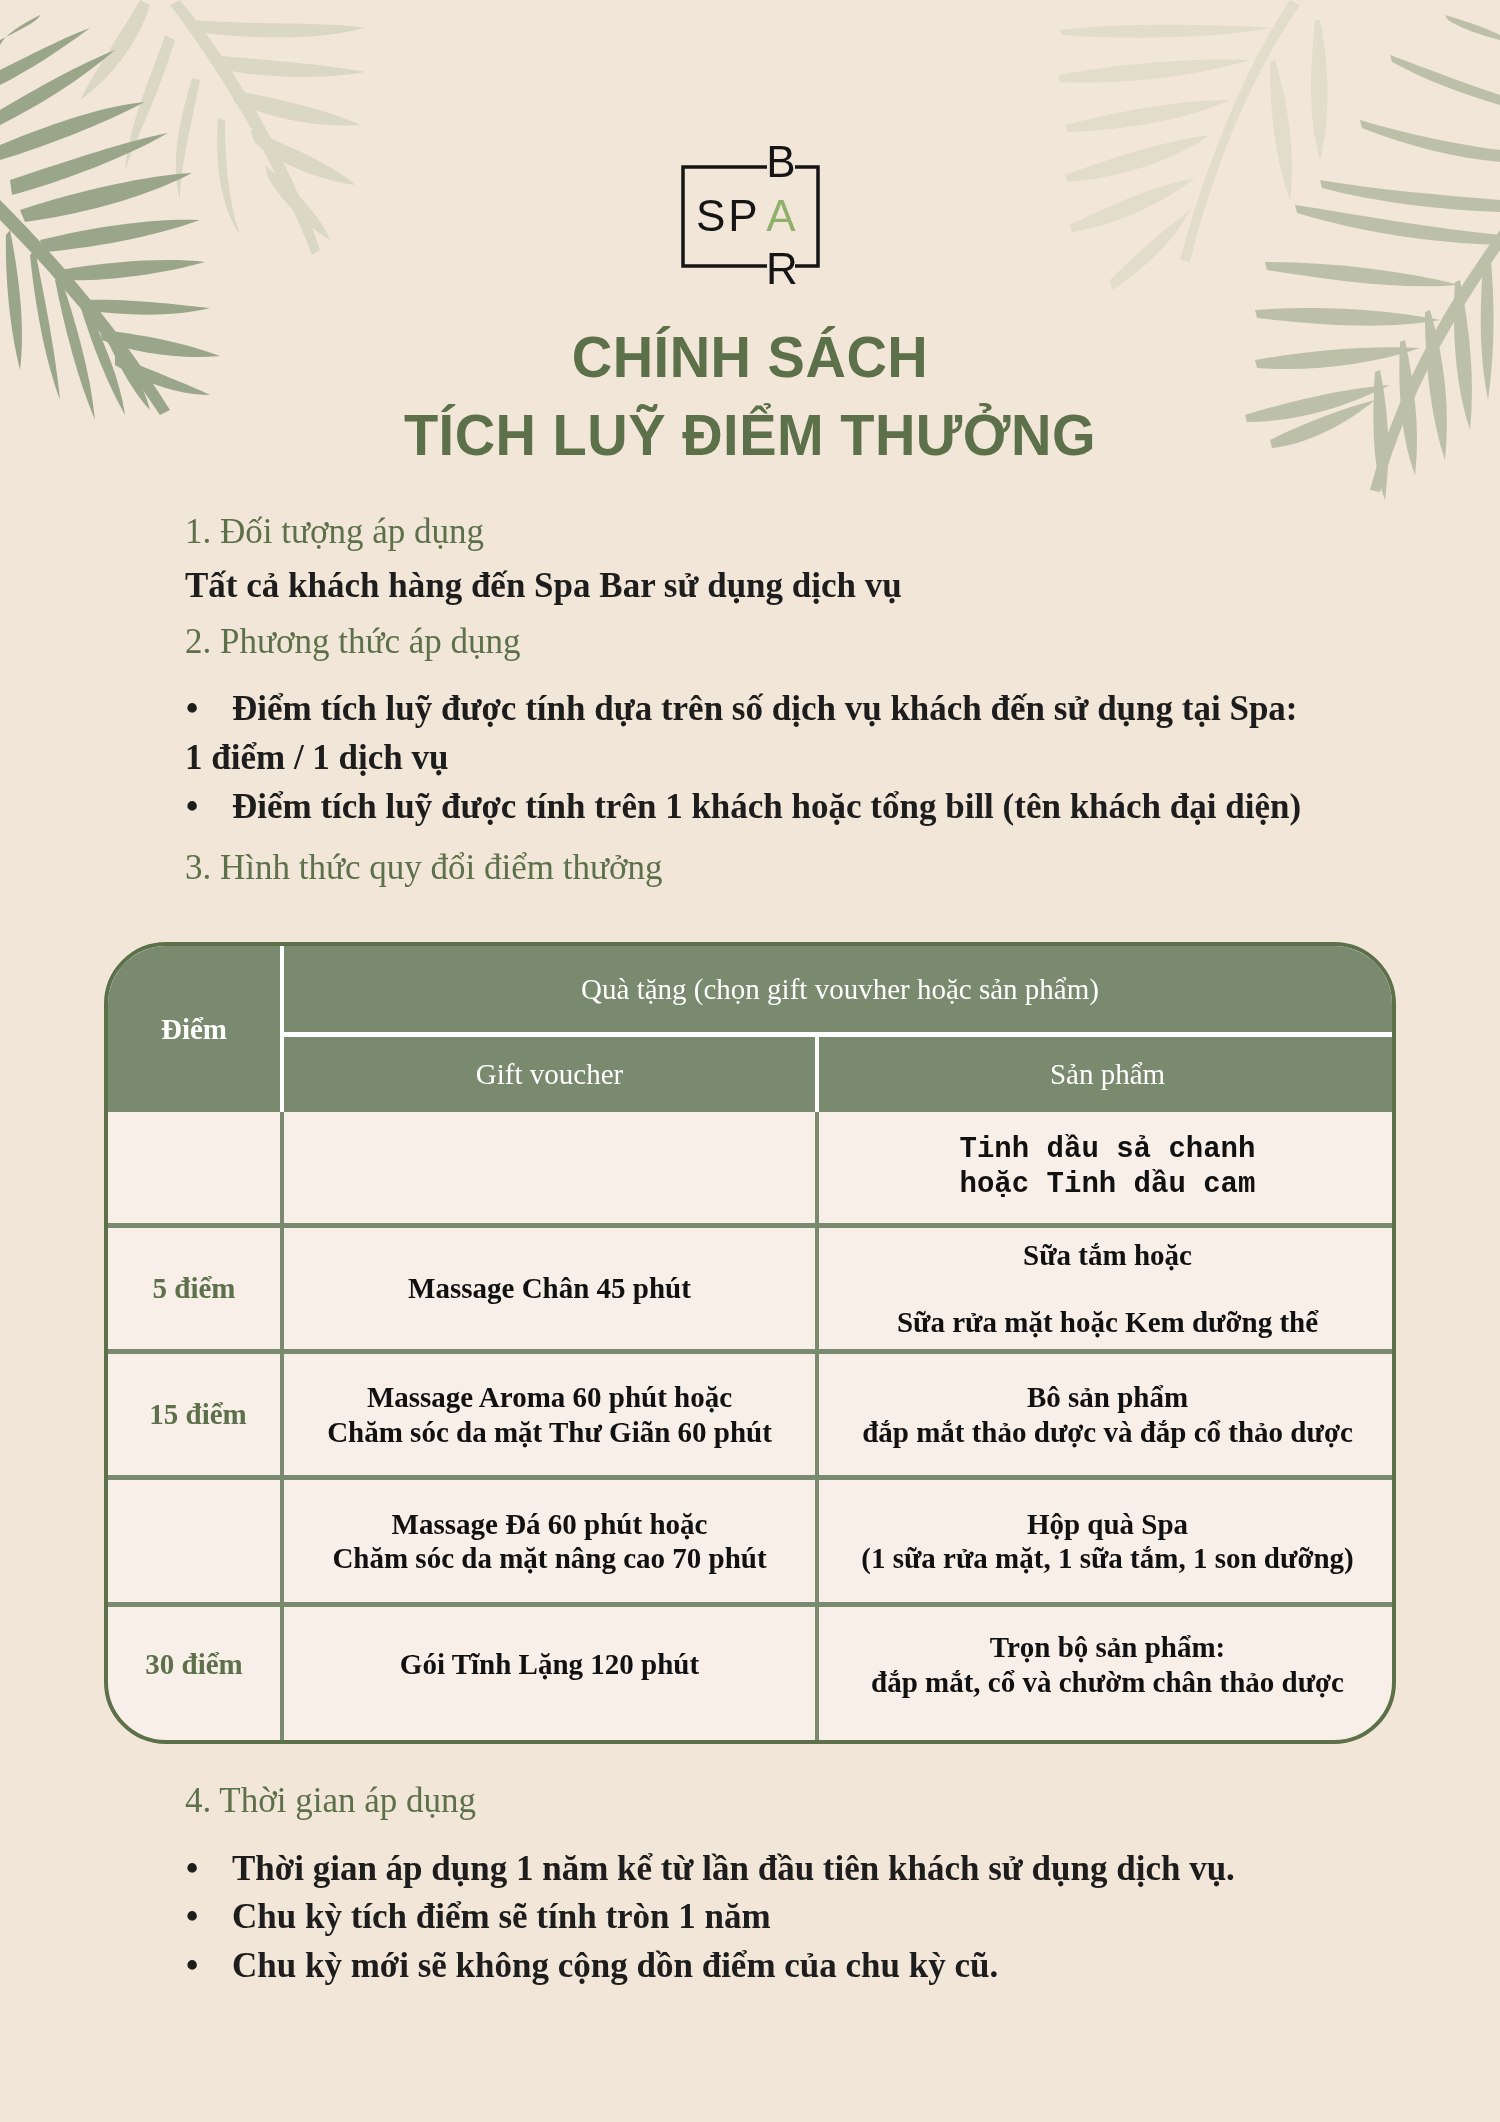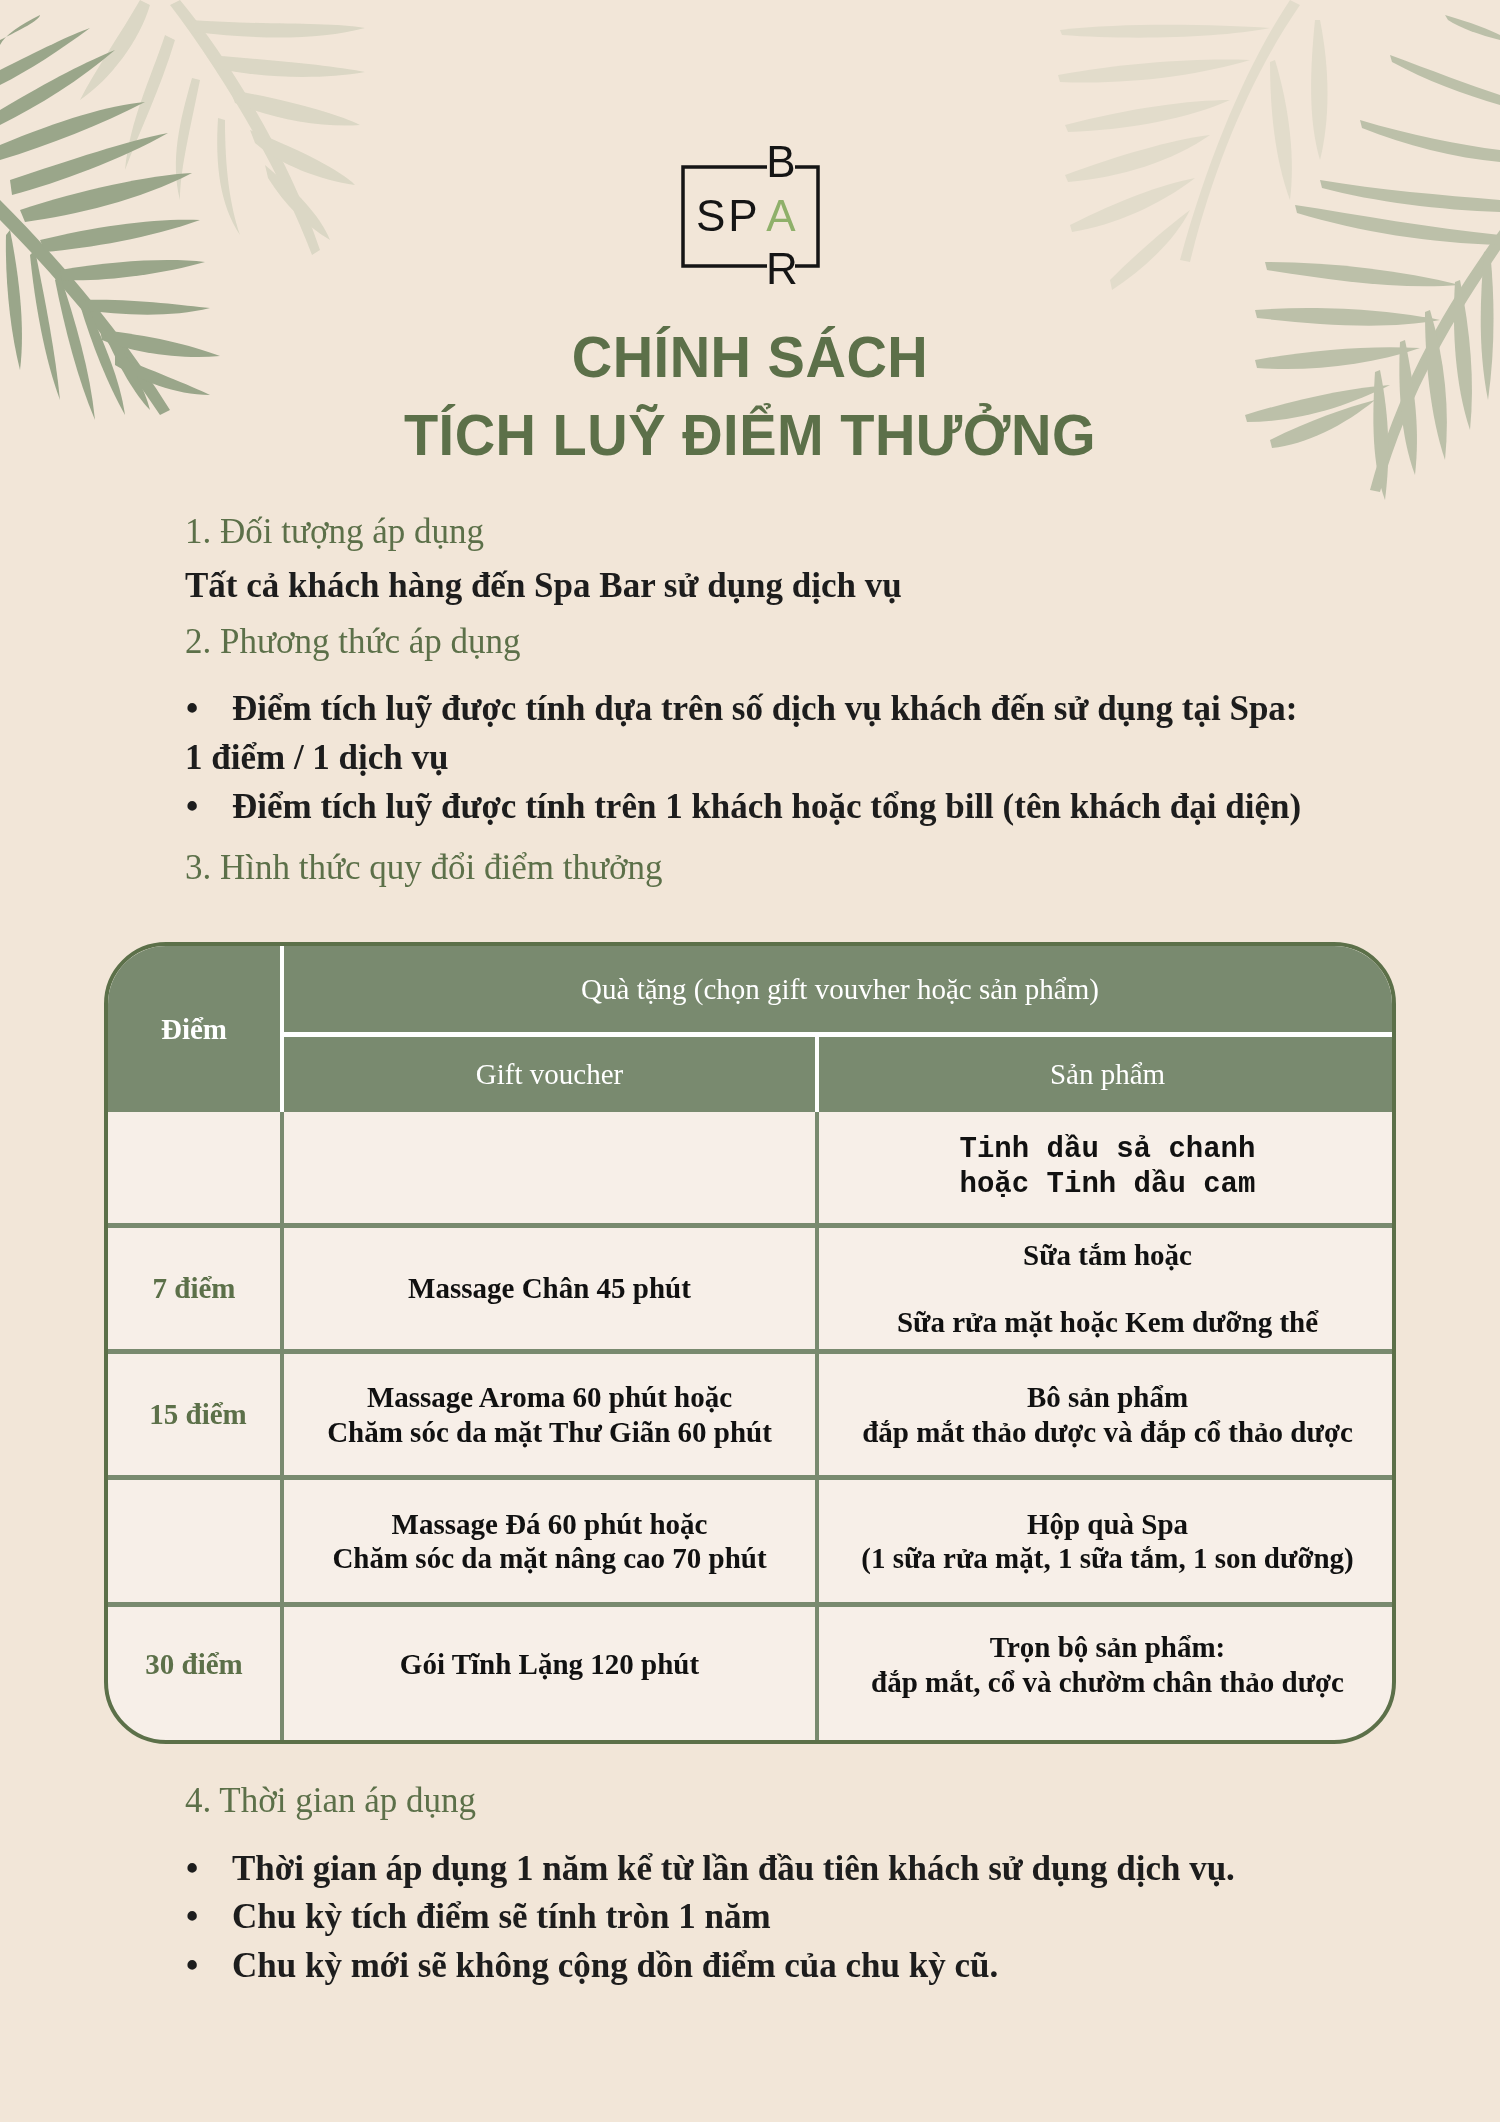--- a/index.html
+++ b/index.html
@@ -137,21 +137,21 @@
   <div class="hline" style="left:0;top:403px;width:100%;"></div>
   <div class="hline" style="left:0;top:529px;width:100%;"></div>
   <div class="hline" style="left:0;top:656px;width:100%;"></div>
 
   <div class="cell val" style="left:176px;top:166px;width:531px;height:111px;"></div>
   <div class="cell val" style="left:711px;top:166px;width:577px;height:111px;flex-direction:column;font-family:Liberation Mono, monospace;">
     <span>Tinh dầu sả chanh</span>
     <span>hoặc Tinh dầu cam</span>
   </div>
 
-  <div class="cell pts" style="left:0;top:282px;width:172px;height:121px;">7 điểm</div>
+  <div class="cell pts" style="left:0;top:282px;width:172px;height:121px;">5 điểm</div>
   <div class="cell val" style="left:176px;top:282px;width:531px;height:121px;">Massage Chân 45 phút</div>
   <div class="cell val" style="left:711px;top:282px;width:577px;height:121px;flex-direction:column;gap:32px;">
     <span>Sữa tắm hoặc</span>
     <span>Sữa rửa mặt hoặc Kem dưỡng thể</span>
   </div>
 
   <div class="cell pts" style="left:0;top:408px;width:172px;height:121px;padding-left:8px;">15 điểm</div>
   <div class="cell val" style="left:176px;top:408px;width:531px;height:121px;flex-direction:column;">
     <span>Massage Aroma 60 phút hoặc</span>
     <span>Chăm sóc da mặt Thư Giãn 60 phút</span>

